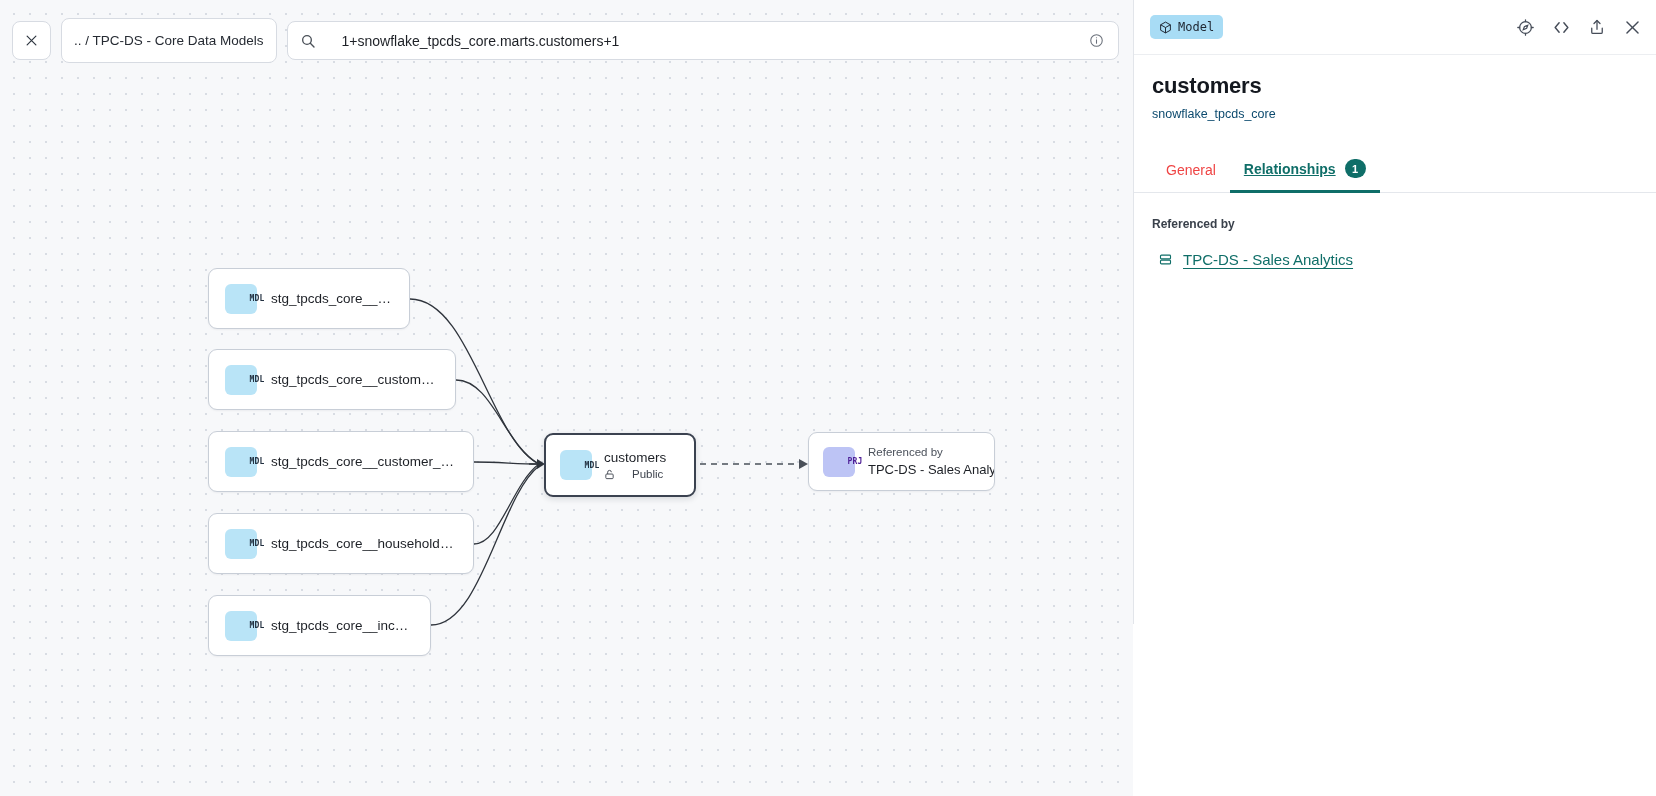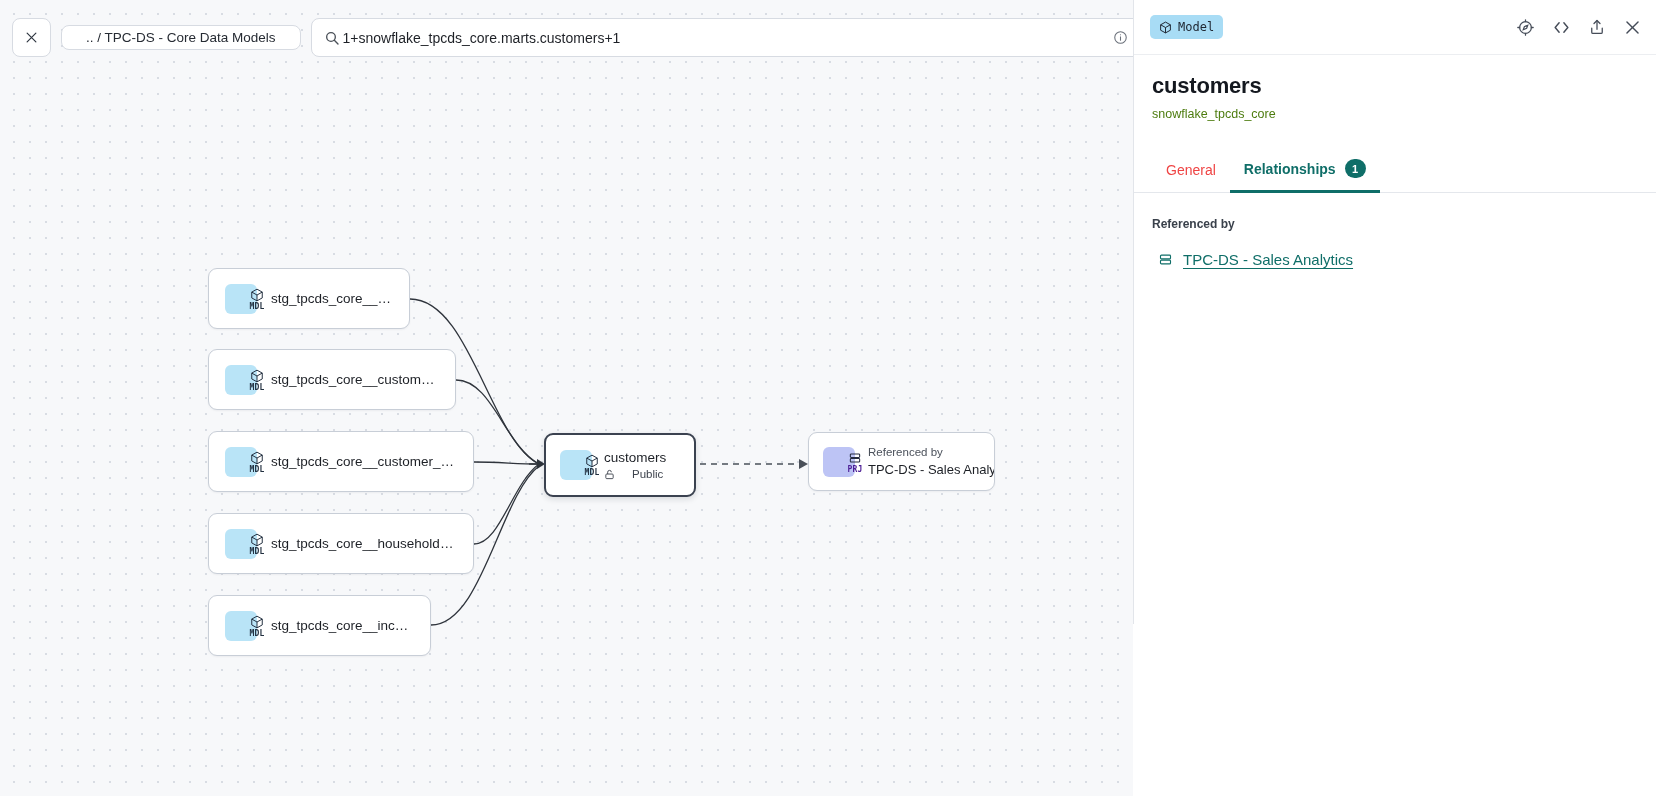--- a/index.html
+++ b/index.html
@@ -31,39 +31,39 @@
   .tb-btn {
     height: 39px; min-width: 39px;
     background: #ffffff;
     border: 1px solid #d7dbe2;
     border-radius: 8px;
     display: flex; align-items: center; justify-content: center;
     color: #2f3640;
     cursor: pointer;
   }
   .tb-breadcrumb {
-    height: 25px;
+    height: 45px;
     background: #ffffff;
     border: 1px solid #d7dbe2;
     border-radius: 8px;
     display: flex; align-items: center;
-    padding: 0 24px;
+    padding: 0 12px;
     font-size: 13.5px;
     color: #262b33;
     white-space: nowrap;
     cursor: pointer;
   }
   .tb-search {
     height: 39px; width: 832px;
     background: #ffffff;
     border: 1px solid #d7dbe2;
     border-radius: 8px;
     display: flex; align-items: center;
     padding: 0 14px 0 12px;
-    gap: 3px;
+    gap: 26px;
     cursor: text;
   }
   .tb-search .val {
     flex: 1;
     font-size: 14px;
     color: #1d2026;
     white-space: nowrap; overflow: hidden;
   }
   .icon { display: inline-flex; align-items: center; justify-content: center; }
 
@@ -83,21 +83,21 @@
     cursor: pointer;
     overflow: hidden;
   }
   .node.selected {
     border: 2px solid #3b4250;
     box-shadow: 0 2px 6px rgba(20,25,35,.14);
   }
   .badge {
     width: 30px; height: 30px;
     border-radius: 6px;
-    display: flex; flex-direction: column;
+    display: flex; 
     align-items: center; justify-content: center;
     flex: 0 0 auto;
     line-height: 1;
     padding-left: 32px;
   }
   .badge.mdl { background: #b9e4f7; color: #223040; }
   .badge.prj { background: #bdc4f5; color: #4c1d95; }
   .badge .bsvg { display: block; margin-top: 1px; }
   .badge .btxt { font-family: "DejaVu Sans Mono", monospace; font-size: 8px; font-weight: 700; letter-spacing: .2px; margin-top: 1px; }
 
@@ -131,37 +131,37 @@
     padding: 5px 9px;
     display: flex; align-items: center; gap: 6px;
     font-family: "DejaVu Sans Mono", monospace;
     font-size: 12px;
   }
   .panel-actions { margin-left: auto; display: flex; align-items: center; gap: 17px; color: #454c58; }
   .panel-actions .act { cursor: pointer; display: flex; align-items: center; }
 
   .panel-head { padding: 18px 18px 0 18px; }
   .panel-title { font-size: 22px; font-weight: bold; color: #14181f; letter-spacing: -.2px; }
-  .panel-sub { font-size: 12.5px; color: #4d7c0f; margin-top: 8px; }
+  .panel-sub { font-size: 12.5px; color: #0c4a6e; margin-top: 8px; }
 
   .tabs {
     display: flex; align-items: flex-end; gap: 0;
     padding: 0 18px;
     margin-top: 28px;
     border-bottom: 1px solid #e4e7ec;
   }
   .tab {
     display: flex; align-items: center; gap: 9px;
     padding: 10px 14px 12px 14px;
     font-size: 14px; color: #ef4444;
     cursor: pointer;
     border-bottom: 3px solid transparent;
     margin-bottom: -1px;
   }
-  .tab.active { color: #0f6e68; font-weight: bold; border-bottom-color: #0f6e68; }
+  .tab.active { color: #0f6e68; font-weight: bold; border-bottom-color: #0f6e68; text-decoration: underline; }
   .tab-count {
     background: #0f6e68; color: #ffffff;
     font-size: 11px; font-weight: bold;
     min-width: 21px; height: 19px;
     border-radius: 10px;
     display: flex; align-items: center; justify-content: center;
     padding: 0 6px;
   }
 
   .panel-body { padding: 24px 18px 0 18px; }

